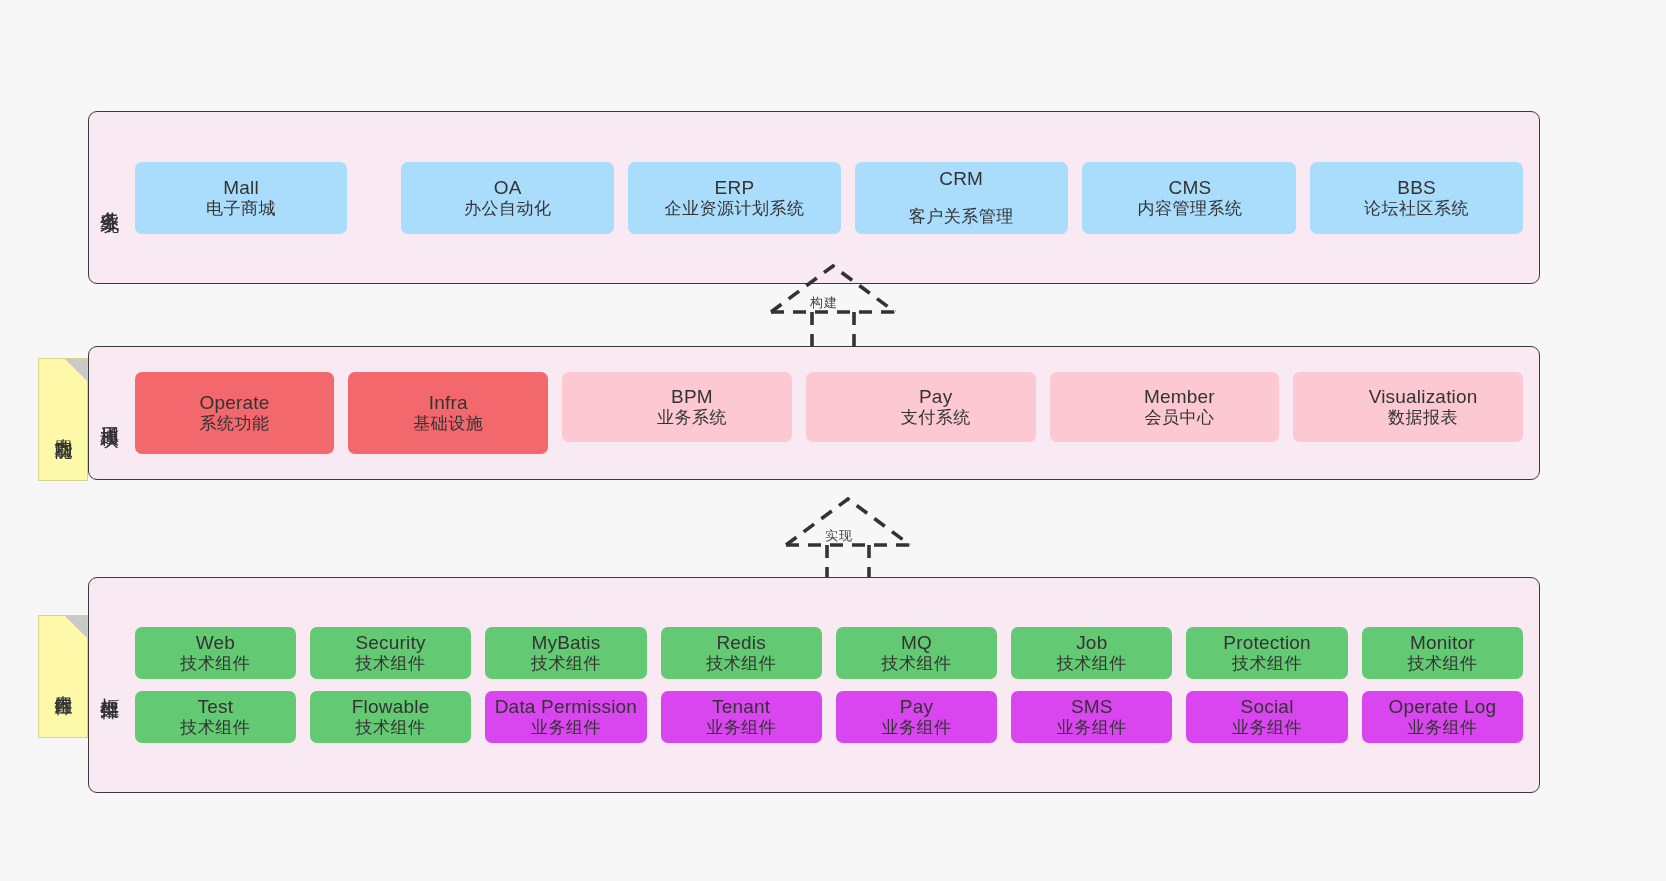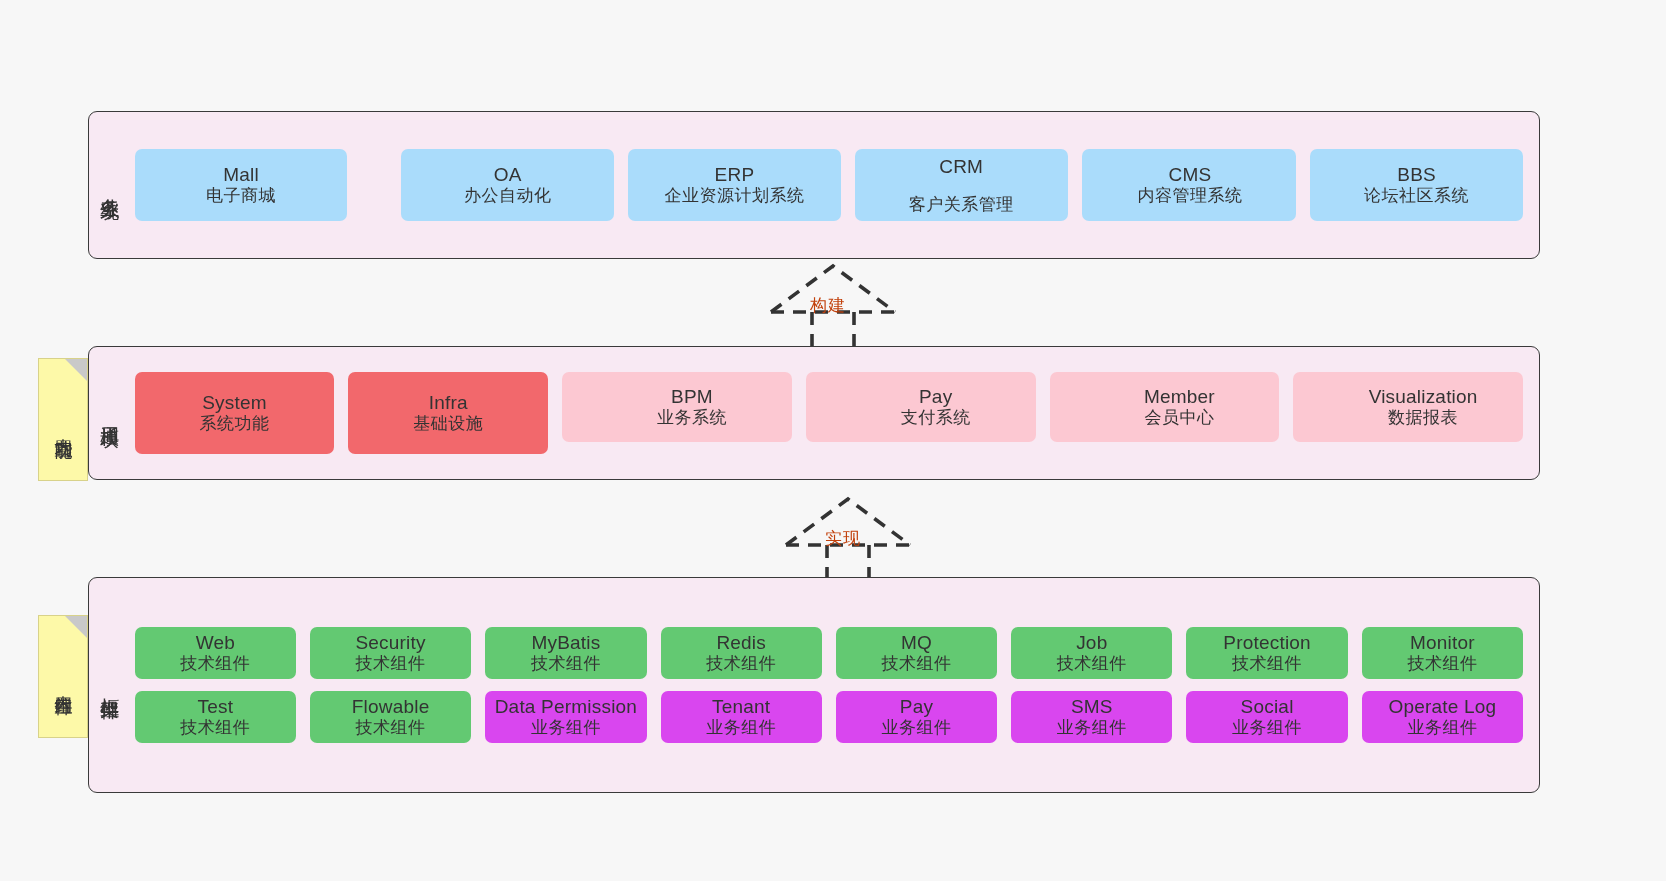--- a/index.html
+++ b/index.html
@@ -97,22 +97,22 @@
   .c-pink        { background: #fcc8d2; padding-left: 36px; }
   .c-green       { background: #63c972; }
   .c-lightgreen  { background: #d946ef; }
 
   
   .arrow {
     position: absolute;
   }
   .arrow-label {
     position: absolute;
-    font-size: 17px;
-    color: #c2410c;
+    font-size: 13px;
+    color: #404040;
     background: transparent;
     white-space: nowrap;
     letter-spacing: 1px;
   }
 
   
   .note {
     position: absolute;
     box-sizing: border-box;
     background: #fdf9a8;
@@ -139,21 +139,21 @@
     letter-spacing: 1px;
     white-space: nowrap;
     padding-top: 12px;
   }
 </style>
 </head>
 <body>
 
 <div id="canvas">
 
-  <div class="layer" id="layer-business" style="left:88px; top:111px; width:1452px; height:148px;">
+  <div class="layer" id="layer-business" style="left:88px; top:111px; width:1452px; height:173px;">
     <div class="layer-title">业务系统</div>
     <div class="boxes">
       <div class="node c-blue" style="height:72px;">
         <span class="en">Mall</span>
         <span class="cn">电子商城</span>
       </div>
       <div class="node c-blue" style="height:72px;margin-left:40px;">
         <span class="en">OA</span>
         <span class="cn">办公自动化</span>
       </div>
@@ -190,21 +190,21 @@
 
   <div class="note" style="left:38px; top:358px; width:50px; height:123px;">
     <span class="fold"></span>
     <span class="note-text">内置功能</span>
   </div>
 
   <div class="layer" id="layer-common" style="left:88px; top:346px; width:1452px; height:134px;">
     <div class="layer-title">通用模块</div>
     <div class="boxes">
       <div class="node c-red" style="height:82px;">
-        <span class="en">System</span>
+        <span class="en">Operate</span>
         <span class="cn">系统功能</span>
       </div>
       <div class="node c-red" style="height:82px;">
         <span class="en">Infra</span>
         <span class="cn">基础设施</span>
       </div>
       <div class="node c-pink" style="height:70px;">
         <span class="en">BPM</span>
         <span class="cn">业务系统</span>
       </div>

